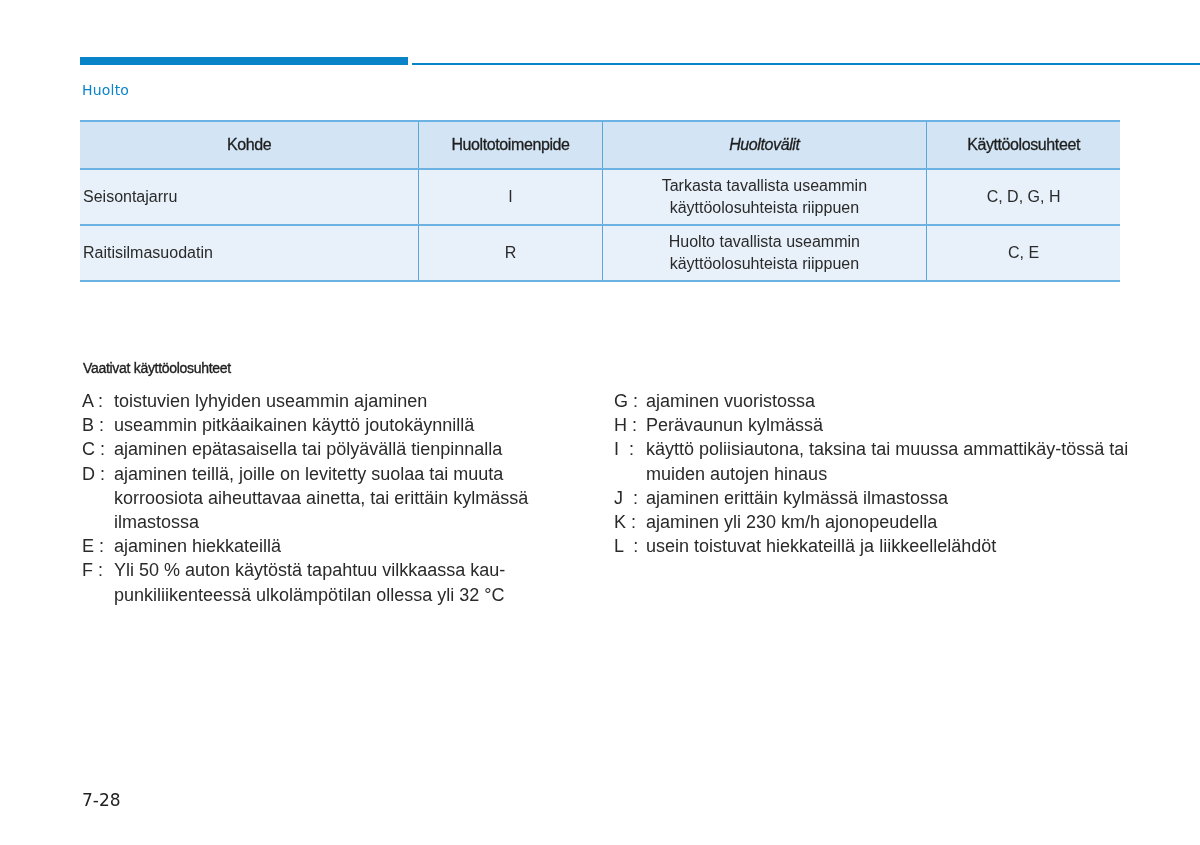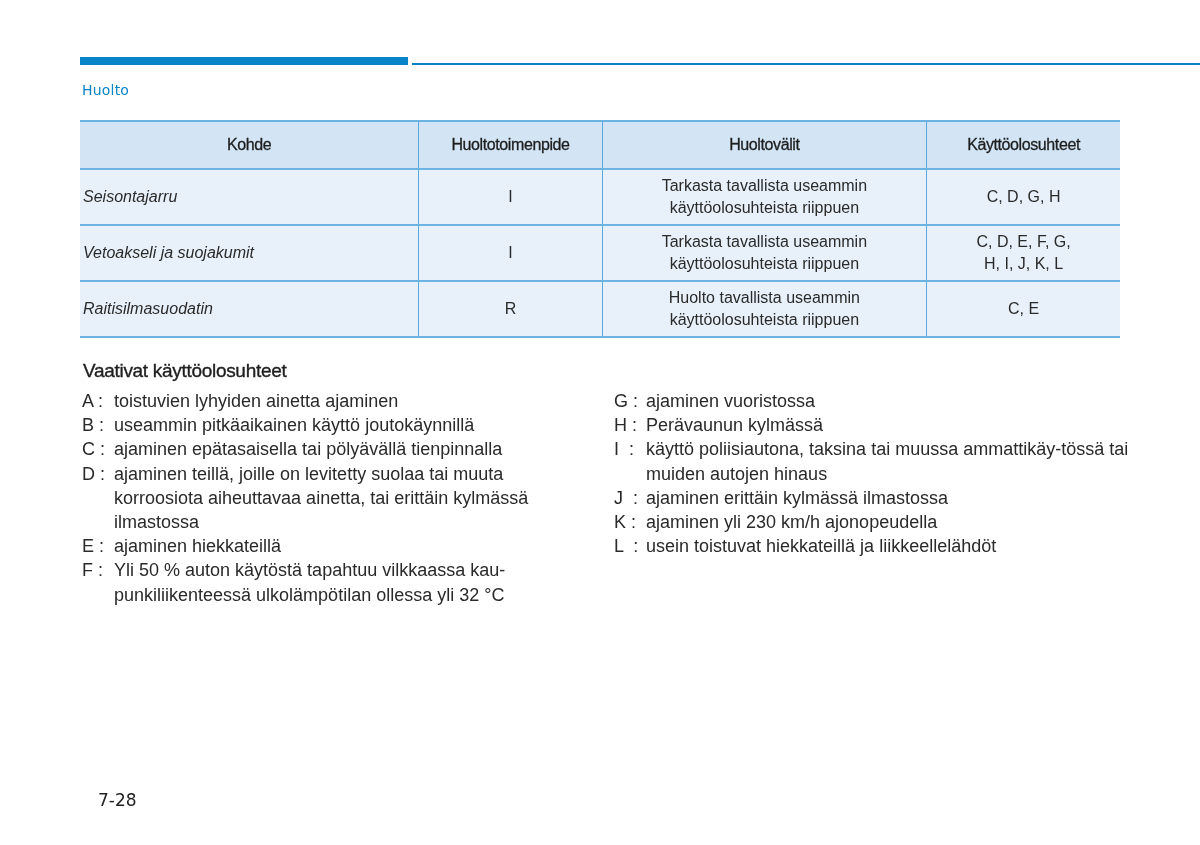--- a/index.html
+++ b/index.html
@@ -34,34 +34,34 @@
     table.maint tr > *:last-child { border-right: none; }
     table.maint th {
       background: #d3e5f5; height: 46px; font-weight: normal;
       font-size: 16px; letter-spacing: -0.4px; color: #1e1e1e;
       -webkit-text-stroke: 0.3px #1e1e1e;
     }
     table.maint td {
       background: #e8f1fa; height: 54px; text-align: center; line-height: 22px;
       color: #2a2a2a;
     }
-    table.maint td.left { text-align: left; padding-left: 3px; font-style: italic; }
-    .col1 { width: 373px; } .col2 { width: 152px; } .col3 { width: 346px; } .col4 { width: 169px; }
+    table.maint td.left { text-align: left; padding-left: 3px; }
+    .col1 { width: 373px; } .col2 { width: 152px; } .col3 { width: 346px; font-style: italic; } .col4 { width: 169px; }
     .legend-title {
-      position: absolute; left: 83px; top: 360px; font-size: 19px;
+      position: absolute; left: 83px; top: 360px; font-size: 14px;
       color: #1e1e1e; letter-spacing: -0.3px; -webkit-text-stroke: 0.35px #1e1e1e;
     }
     .legend-col { position: absolute; top: 389px; font-size: 18px; line-height: 24.2px; color: #2a2a2a; }
     .legend-col.left { left: 82px; width: 500px; }
     .legend-col.right { left: 614px; width: 520px; }
     .legend-item { display: flex; }
     .legend-key { width: 32px; flex: none; white-space: pre; }
     .legend-text { flex: 1; }
     .page-number {
-      position: absolute; left: 98px; top: 790px; font-family: "DejaVu Sans", sans-serif;
+      position: absolute; left: 82px; top: 790px; font-family: "DejaVu Sans", sans-serif;
       font-size: 17px; color: #222;
     }
   </style>
 </head>
 <body>
 
 <div class="section-title">Huolto</div>
 <div class="bar-thick"></div>
 <div class="bar-thin"></div>
 
@@ -80,51 +80,39 @@
       <td>I</td>
       <td>
         <div>Tarkasta tavallista useammin</div>
         <div>käyttöolosuhteista riippuen</div>
       </td>
       <td>
         <div>C, D, G, H</div>
       </td>
     </tr>
     <tr>
-      <td class="left">Vetoakseli ja suojakumit</td>
-      <td>I</td>
-      <td>
-        <div>Tarkasta tavallista useammin</div>
-        <div>käyttöolosuhteista riippuen</div>
-      </td>
-      <td>
-        <div>C, D, E, F, G,</div>
-        <div>H, I, J, K, L</div>
-      </td>
-    </tr>
-    <tr>
       <td class="left">Raitisilmasuodatin</td>
       <td>R</td>
       <td>
         <div>Huolto tavallista useammin</div>
         <div>käyttöolosuhteista riippuen</div>
       </td>
       <td>
         <div>C, E</div>
       </td>
     </tr>
   </tbody>
 </table>
 
 <div class="legend-title">Vaativat käyttöolosuhteet</div>
 
 <div class="legend-col left">
   <div class="legend-item">
     <span class="legend-key">A :</span>
-    <span class="legend-text">toistuvien lyhyiden ainetta ajaminen</span>
+    <span class="legend-text">toistuvien lyhyiden useammin ajaminen</span>
   </div>
   <div class="legend-item">
     <span class="legend-key">B :</span>
     <span class="legend-text">useammin pitkäaikainen käyttö joutokäynnillä</span>
   </div>
   <div class="legend-item">
     <span class="legend-key">C :</span>
     <span class="legend-text">ajaminen epätasaisella tai pölyävällä tienpinnalla</span>
   </div>
   <div class="legend-item">

